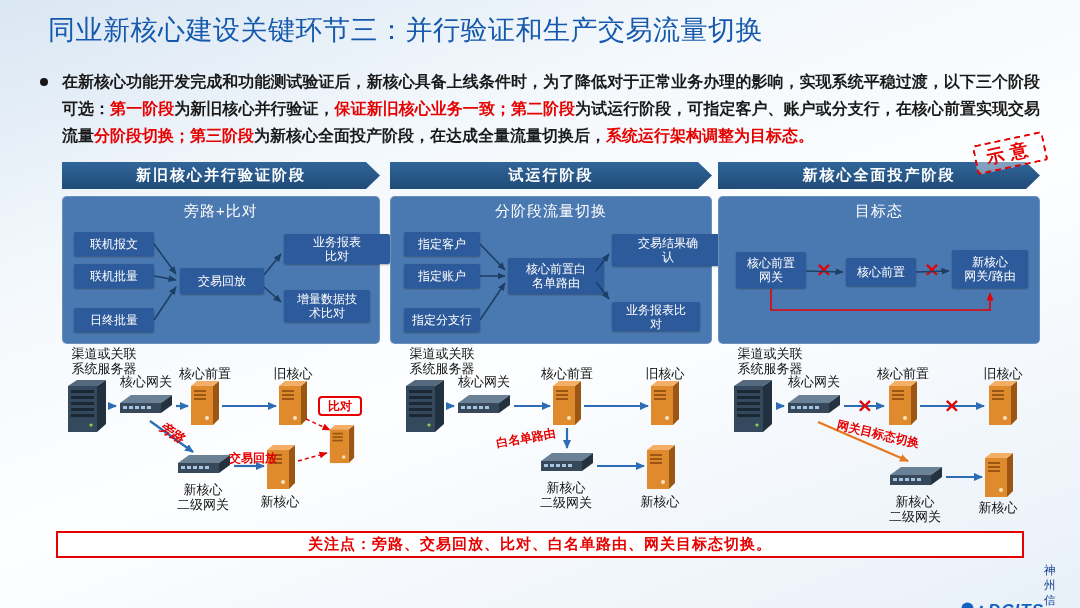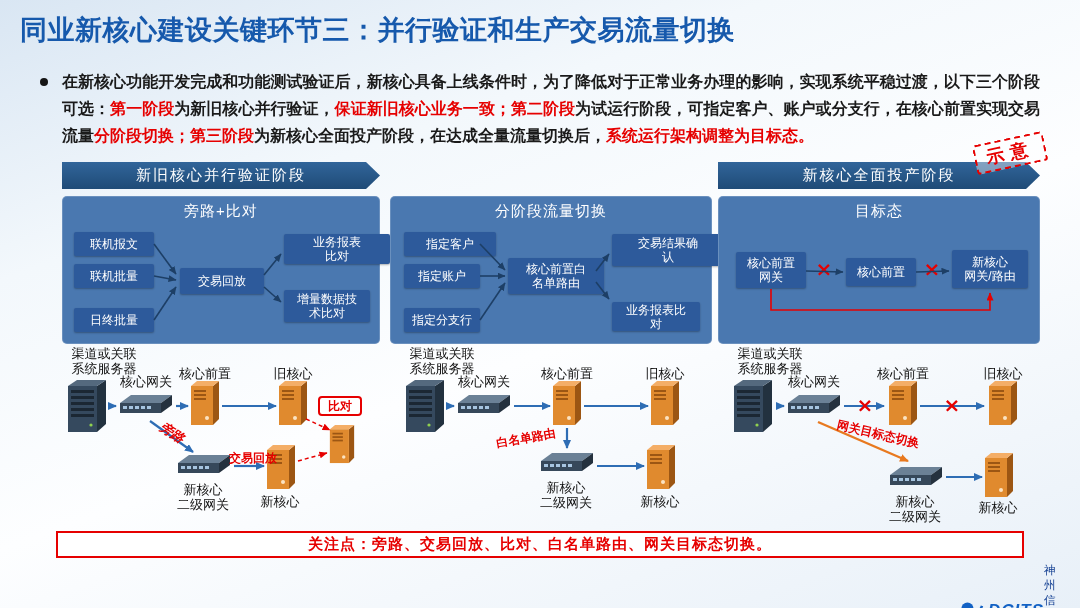--- a/index.html
+++ b/index.html
@@ -1,27 +1,27 @@
 <!DOCTYPE html>
 <html><head>
 <meta charset="utf-8">
 <style>
   *{margin:0;padding:0;box-sizing:border-box}
   html,body{width:1080px;height:608px}
   body{font-family:"Liberation Sans","DejaVu Sans",sans-serif;}
   .slide{position:relative;width:1080px;height:608px;overflow:hidden;
          background:linear-gradient(160deg,#d9e6f3 0%,#f3f8fc 28%,#fdfeff 55%,#e8f0f8 100%);}
-  .title{position:absolute;left:20px;top:12px;font-size:27px;font-weight:bold;color:#1659ac;letter-spacing:.5px;z-index:2}
+  .title{position:absolute;left:48px;top:12px;font-size:27px;font-weight:normal;color:#1659ac;letter-spacing:.5px;z-index:2}
   .bullet-dot{position:absolute;left:40px;top:78px;width:8px;height:8px;border-radius:50%;background:#151515;z-index:2}
   .intro{position:absolute;left:62px;top:68px;width:978px;font-size:16px;line-height:27px;color:#1a1a1a;text-align:justify;z-index:2}
   .seg-n{font-weight:700}
   .seg-b{font-weight:700}
   .seg-r{font-weight:700;color:#e60000}
   .banner{position:absolute;top:162px;height:27px;background:linear-gradient(180deg,#31659a,#1f4b77);
-          color:#fff;font-size:15px;font-weight:400;display:flex;align-items:center;justify-content:center;
+          color:#fff;font-size:15px;font-weight:700;display:flex;align-items:center;justify-content:center;
           clip-path:polygon(0 0,calc(100% - 14px) 0,100% 50%,calc(100% - 14px) 100%,0 100%);letter-spacing:2px;z-index:2}
   .panel{position:absolute;top:196px;height:148px;background:#4a78b0;border-radius:5px;
          box-shadow:inset 0 0 0 1px rgba(255,255,255,.18);z-index:1}
   .panel-title{position:absolute;top:6px;left:0;right:0;text-align:center;color:#fff;font-size:15px;letter-spacing:1px;z-index:5}
   .pbox{position:absolute;background:#2d5a9b;color:#fff;font-size:12px;line-height:14px;display:flex;align-items:center;justify-content:center;
         text-align:center;border-radius:2px;padding:1px 2px;box-shadow:0 1px 2px rgba(0,0,0,.3);white-space:pre-line;z-index:5}
   .hw-label{position:absolute;font-size:13px;line-height:15px;color:#111;text-align:center;z-index:4}
   .pre{white-space:pre-line}
   .red-label{position:absolute;color:#e60000;font-weight:700;font-size:12px;text-align:center;z-index:7}
   .italic{font-style:italic}
@@ -85,37 +85,38 @@
 <div class="slide">
 
   <div class="title">同业新核心建设关键环节三：并行验证和生产交易流量切换</div>
 
   <div class="bullet-dot"></div>
   <div class="intro"><span class="seg-n">在新核心功能开发完成和功能测试验证后，新核心具备上线条件时，</span><span class="seg-b">为了降低对于正常业务办理的影响，实现系统平稳过渡，以下三个阶段可选：</span><span class="seg-r">第一阶段</span><span class="seg-b">为新旧核心并行验证，</span><span class="seg-r">保证新旧核心业务一致；</span><span class="seg-r">第二阶段</span><span class="seg-b">为试运行阶段，可指定客户、账户或分支行，在核心前置实现交易流量</span><span class="seg-r">分阶段切换；</span><span class="seg-r">第三阶段</span><span class="seg-b">为新核心全面投产阶段，在达成全量流量切换后，</span><span class="seg-r">系统运行架构调整为目标态。</span></div>
 
   <div class="stamp">示意</div>
 
   <div class="banner" style="left:62px;width:318px">新旧核心并行验证阶段</div>
+  <div class="banner" style="left:390px;width:322px">试运行阶段</div>
   <div class="banner" style="left:718px;width:322px">新核心全面投产阶段</div>
 
   <div class="panel" style="left:62px;width:318px">
     <div class="panel-title">旁路+比对</div>
     <div class="pbox" style="left:12px;top:36px;width:80px;height:24px">联机报文</div>
     <div class="pbox" style="left:12px;top:68px;width:80px;height:24px">联机批量</div>
     <div class="pbox" style="left:12px;top:112px;width:80px;height:24px">日终批量</div>
     <div class="pbox" style="left:118px;top:72px;width:84px;height:26px">交易回放</div>
     <div class="pbox" style="left:222px;top:38px;width:106px;height:30px">业务报表
 比对</div>
     <div class="pbox" style="left:222px;top:94px;width:86px;height:32px">增量数据技
 术比对</div>
   </div>
 
   <div class="panel" style="left:390px;width:322px">
     <div class="panel-title">分阶段流量切换</div>
-    <div class="pbox" style="left:14px;top:36px;width:92px;height:24px">指定客户</div>
+    <div class="pbox" style="left:14px;top:36px;width:76px;height:24px">指定客户</div>
     <div class="pbox" style="left:14px;top:68px;width:76px;height:24px">指定账户</div>
     <div class="pbox" style="left:14px;top:112px;width:76px;height:24px">指定分支行</div>
     <div class="pbox" style="left:118px;top:62px;width:96px;height:36px">核心前置白
 名单路由</div>
     <div class="pbox" style="left:222px;top:38px;width:112px;height:32px">交易结果确
 认</div>
     <div class="pbox" style="left:222px;top:106px;width:88px;height:29px">业务报表比
 对</div>
   </div>
 

